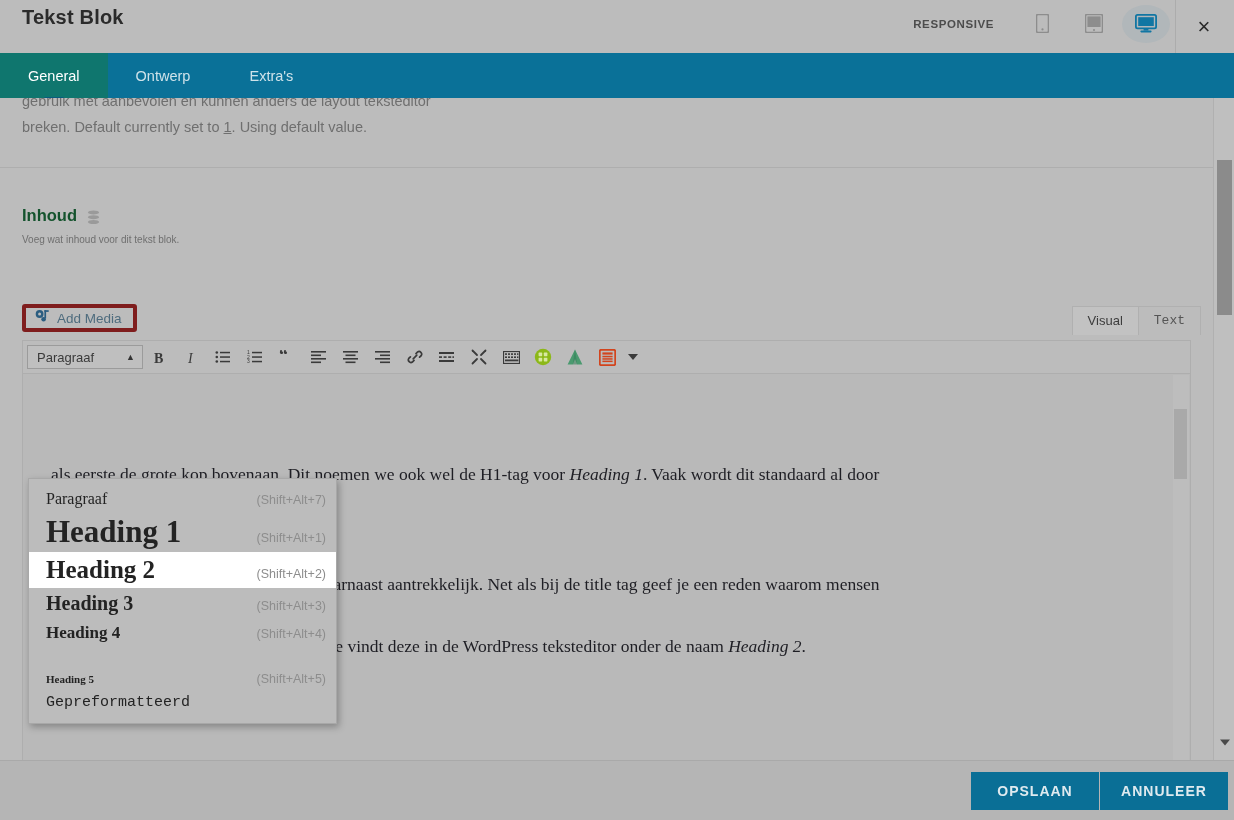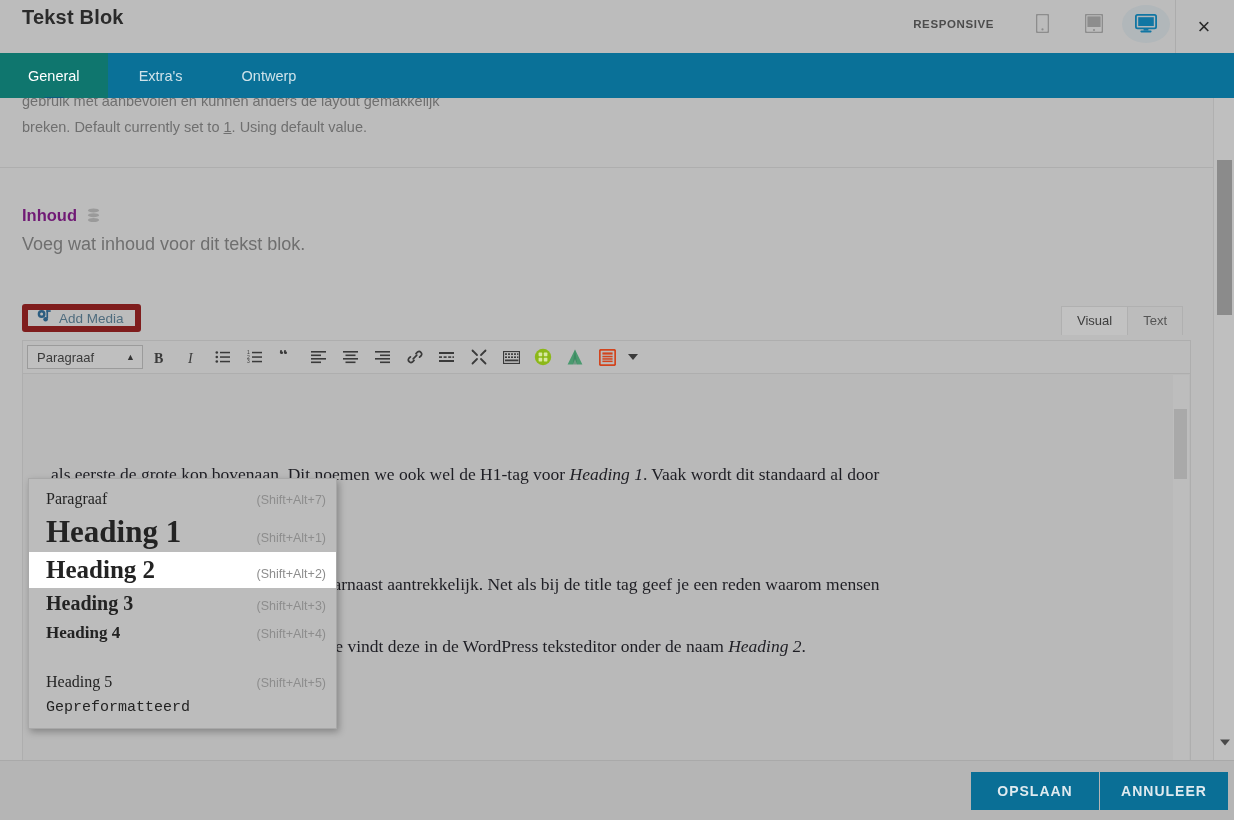--- a/index.html
+++ b/index.html
@@ -70,43 +70,43 @@
   .cut-text {
     position: absolute; left: 22px; top: -10px; width: 900px;
     color: #6f6f6f; font-size: 14.5px; line-height: 26px;
   }
   .cut-text u { text-decoration: underline; }
 
   .hr-sep { position: absolute; left: 0; top: 69px; width: 1213px; height: 1px; background: #aeaeae; }
 
   .inhoud-h {
     position: absolute; left: 22px; top: 108px;
-    font-size: 16.5px; font-weight: bold; color: #701a75;
-    display: flex; align-items: center; gap: 10px;
+    font-size: 16.5px; font-weight: bold; color: #14532d;
+    display: flex; align-items: flex-end; gap: 10px;
   }
   .db-icon { display: inline-block; width: 13px; height: 15px; position: relative; }
   .inhoud-sub {
     position: absolute; left: 22px; top: 136px;
-    font-size: 18px; color: #6f6f6f;
+    font-size: 10px; color: #6f6f6f;
   }
 
   
   .addmedia {
     position: absolute; left: 22px; top: 206px; height: 28px;
-    border: 6px solid #7f1d1d; border-radius: 3px; background: #bcbcbc;
+    border: 4px solid #7f1d1d; border-radius: 3px; background: #bcbcbc;
     display: flex; align-items: center; gap: 7px; padding: 0 11px 0 9px;
     color: #4f6c7e; font-size: 13.5px;
   }
-  .vt-tabs { position: absolute; right: 30px; top: 208px; display: flex; }
+  .vt-tabs { position: absolute; right: 12px; top: 208px; display: flex; }
   .vt-tab {
     font-size: 13px; color: #555; padding: 6px 15px 7px 15px;
     border: 1px solid #b0b0b0; border-bottom: none; background: #bcbcbc;
   }
   .vt-tab.active { background: #c2c2c2; border-color: #b0b0b0; color: #3d3d3d; }
-  .vt-tab + .vt-tab { margin-left: -1px; }
+  .vt-tab + .vt-tab { margin-left: -1px; font-family: Liberation Mono, monospace; }
 
   .editor-shell {
     position: absolute; left: 22px; top: 242px; width: 1169px; height: 510px;
     border: 1px solid #aeaeae; background: #b9b9b9;
   }
   .toolbar {
     height: 33px; border-bottom: 1px solid #aeaeae;
     display: flex; align-items: center; gap: 0; padding-left: 2px; background: #bcbcbc;
   }
   .fmt-select {
@@ -150,21 +150,21 @@
   .fmt-item .sc {
     font-family: "Liberation Sans", sans-serif; font-size: 12.5px; color: #8d8d8d;
     flex: none; padding-left: 14px;
   }
   .fmt-item .lbl { white-space: nowrap; }
   .i-p   .lbl { font-size: 16px; font-weight: normal; }
   .i-h1  .lbl { font-size: 31px; font-weight: bold; }
   .i-h2  .lbl { font-size: 25px; font-weight: bold; }
   .i-h3  .lbl { font-size: 20px; font-weight: bold; }
   .i-h4  .lbl { font-size: 17px; font-weight: bold; }
-  .i-h5  .lbl { font-size: 16px; font-weight: normal; margin-top: 22px; }
+  .i-h5  .lbl { font-size: 11px; font-weight: bold; margin-top: 22px; }
   .i-h6  .lbl { font-size: 12.5px; font-weight: bold; }
   .i-pre .lbl { font-family: "Liberation Mono", monospace; font-size: 15px; }
   .i-h1 { padding-top: 2px; padding-bottom: 2px; }
 
   
   .vscroll-outer {
     position: absolute; right: 0; top: 98px; width: 21px; height: 662px;
     background: #bfbfbf; border-left: 1px solid #b0b0b0;
   }
   .vscroll-thumb {
@@ -237,28 +237,28 @@
 
     <div class="divider-v"></div>
 
     <div class="close-btn">
       <span class="close-x">×</span>
     </div>
   </div>
 
   <div class="tabbar">
     <div class="tab active">General</div>
+    <div class="tab">Ontwerp</div>
     <div class="tab">Extra's</div>
-    <div class="tab">Ontwerp</div>
   </div>
 
   <div class="body-area">
 
     <div class="cut-text">
-      <div>gebruik met aanbevolen en kunnen anders de layout gemakkelijk</div>
+      <div>gebruik met aanbevolen en kunnen anders de layout teksteditor</div>
       <div><span>breken. Default currently set to </span><u>1</u><span>. Using default value.</span></div>
     </div>
 
     <div class="hr-sep"></div>
 
     <div class="inhoud-h">
       <span>Inhoud</span>
       <span class="db-icon">
         <svg width="13" height="15" viewBox="0 0 13 15">
           <ellipse cx="6.5" cy="2.4" rx="5.6" ry="2" fill="#9a9a9a"></ellipse>

